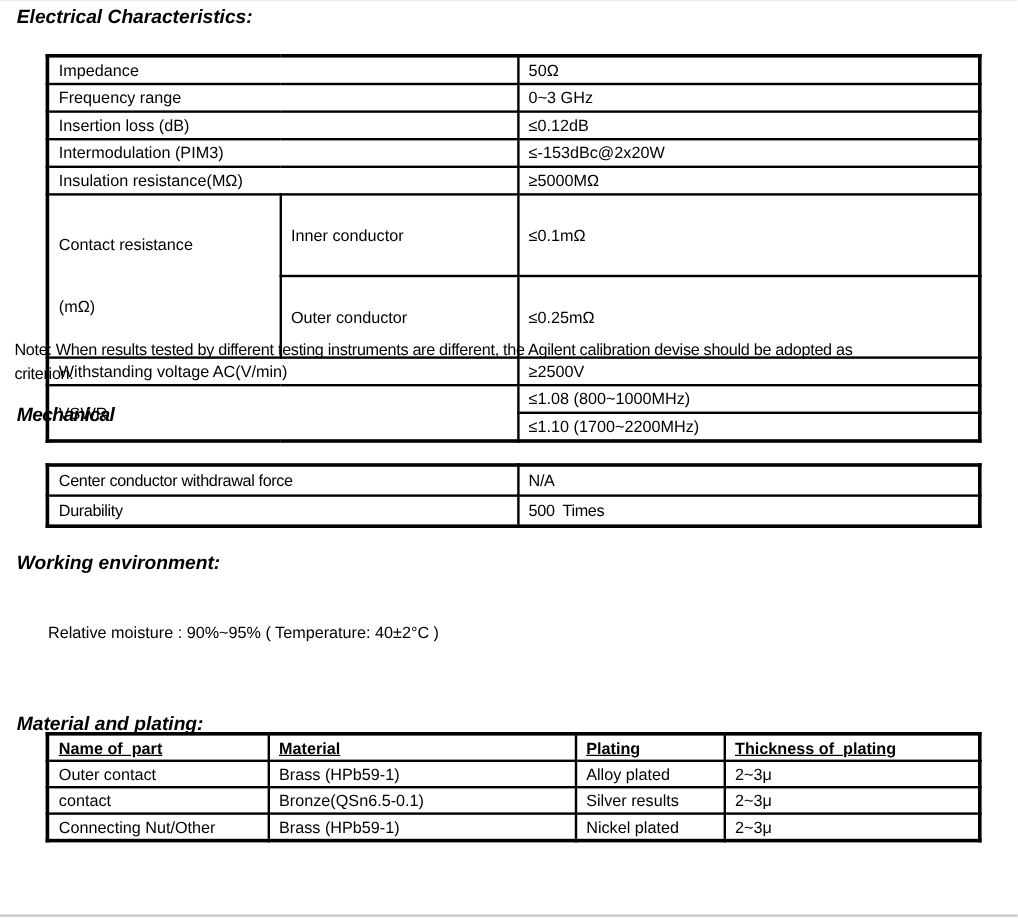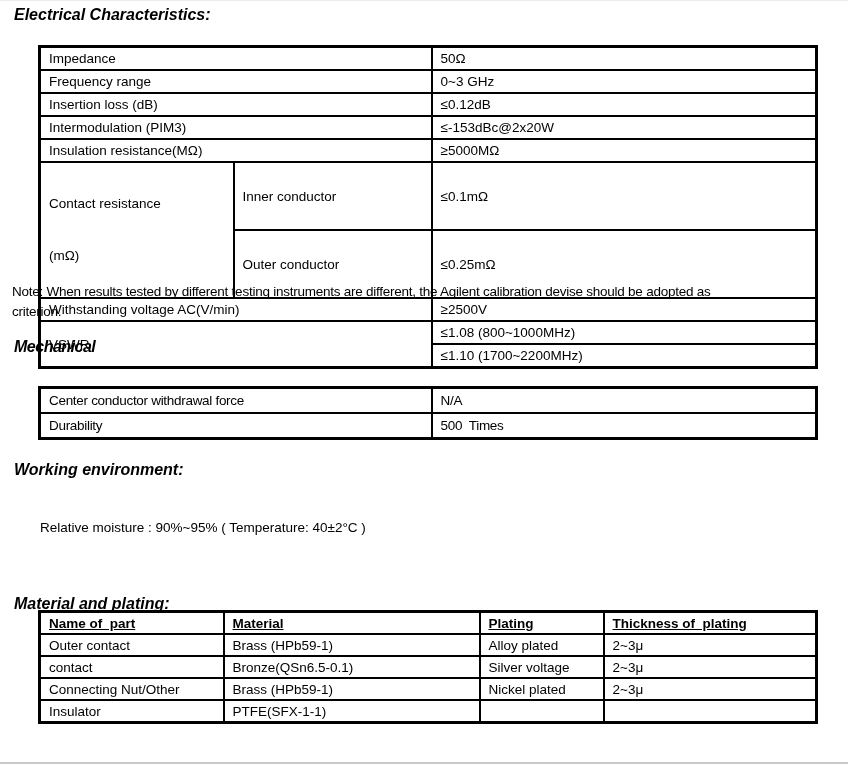--- a/index.html
+++ b/index.html
@@ -156,31 +156,25 @@
   </tr>
   <tr>
     <td>Outer contact</td>
     <td>Brass (HPb59-1)</td>
     <td>Alloy plated</td>
     <td>2~3μ</td>
   </tr>
   <tr>
     <td>contact</td>
     <td>Bronze(QSn6.5-0.1)</td>
-    <td>Silver voltage</td>
+    <td>Silver results</td>
     <td>2~3μ</td>
   </tr>
   <tr>
     <td>Connecting Nut/Other</td>
     <td>Brass (HPb59-1)</td>
     <td>Nickel plated</td>
     <td>2~3μ</td>
   </tr>
-  <tr>
-    <td>Insulator</td>
-    <td>PTFE(SFX-1-1)</td>
-    <td></td>
-    <td></td>
-  </tr>
 </tbody>
   </table>
 
 <div class="bottom-rule"></div>
 
 </body></html>

